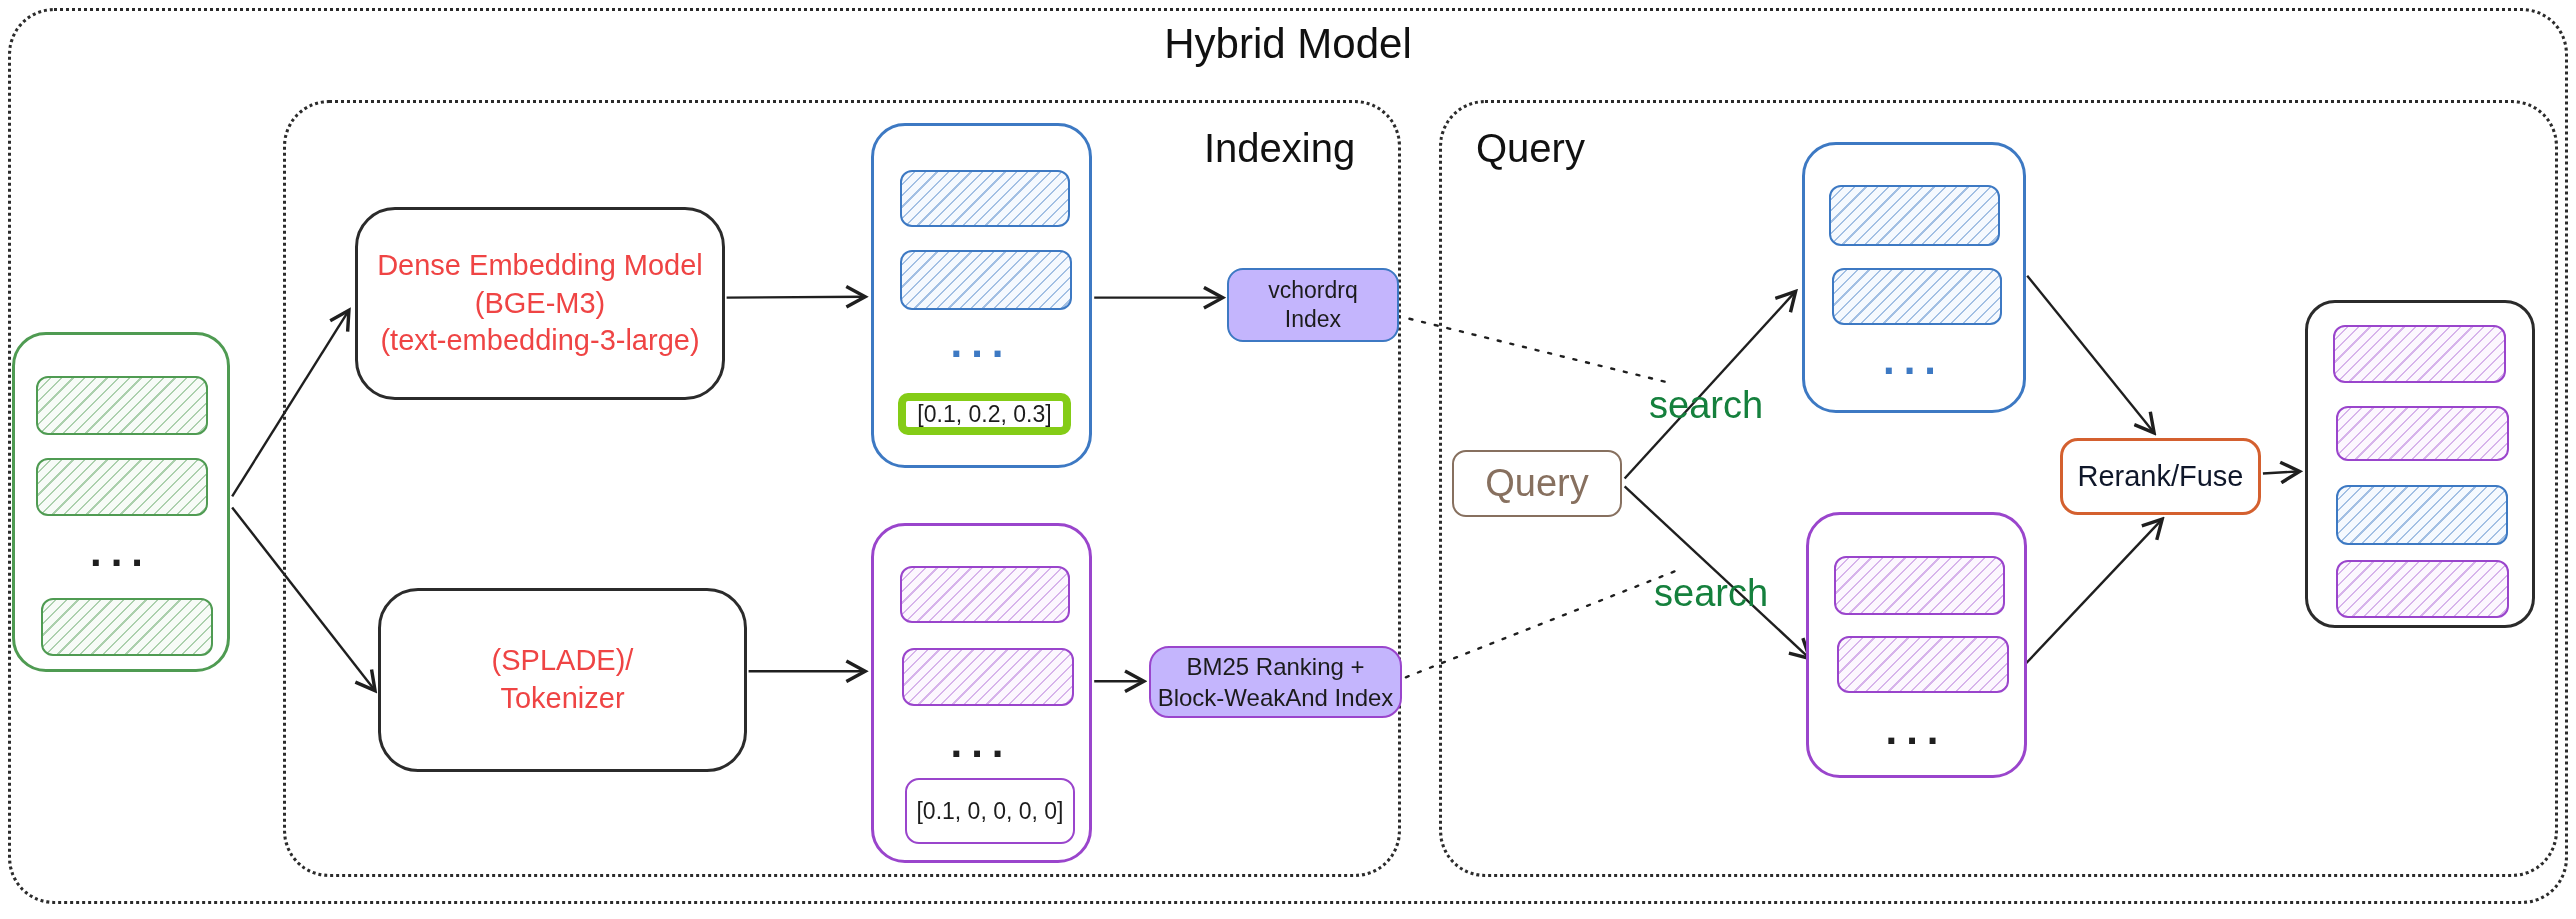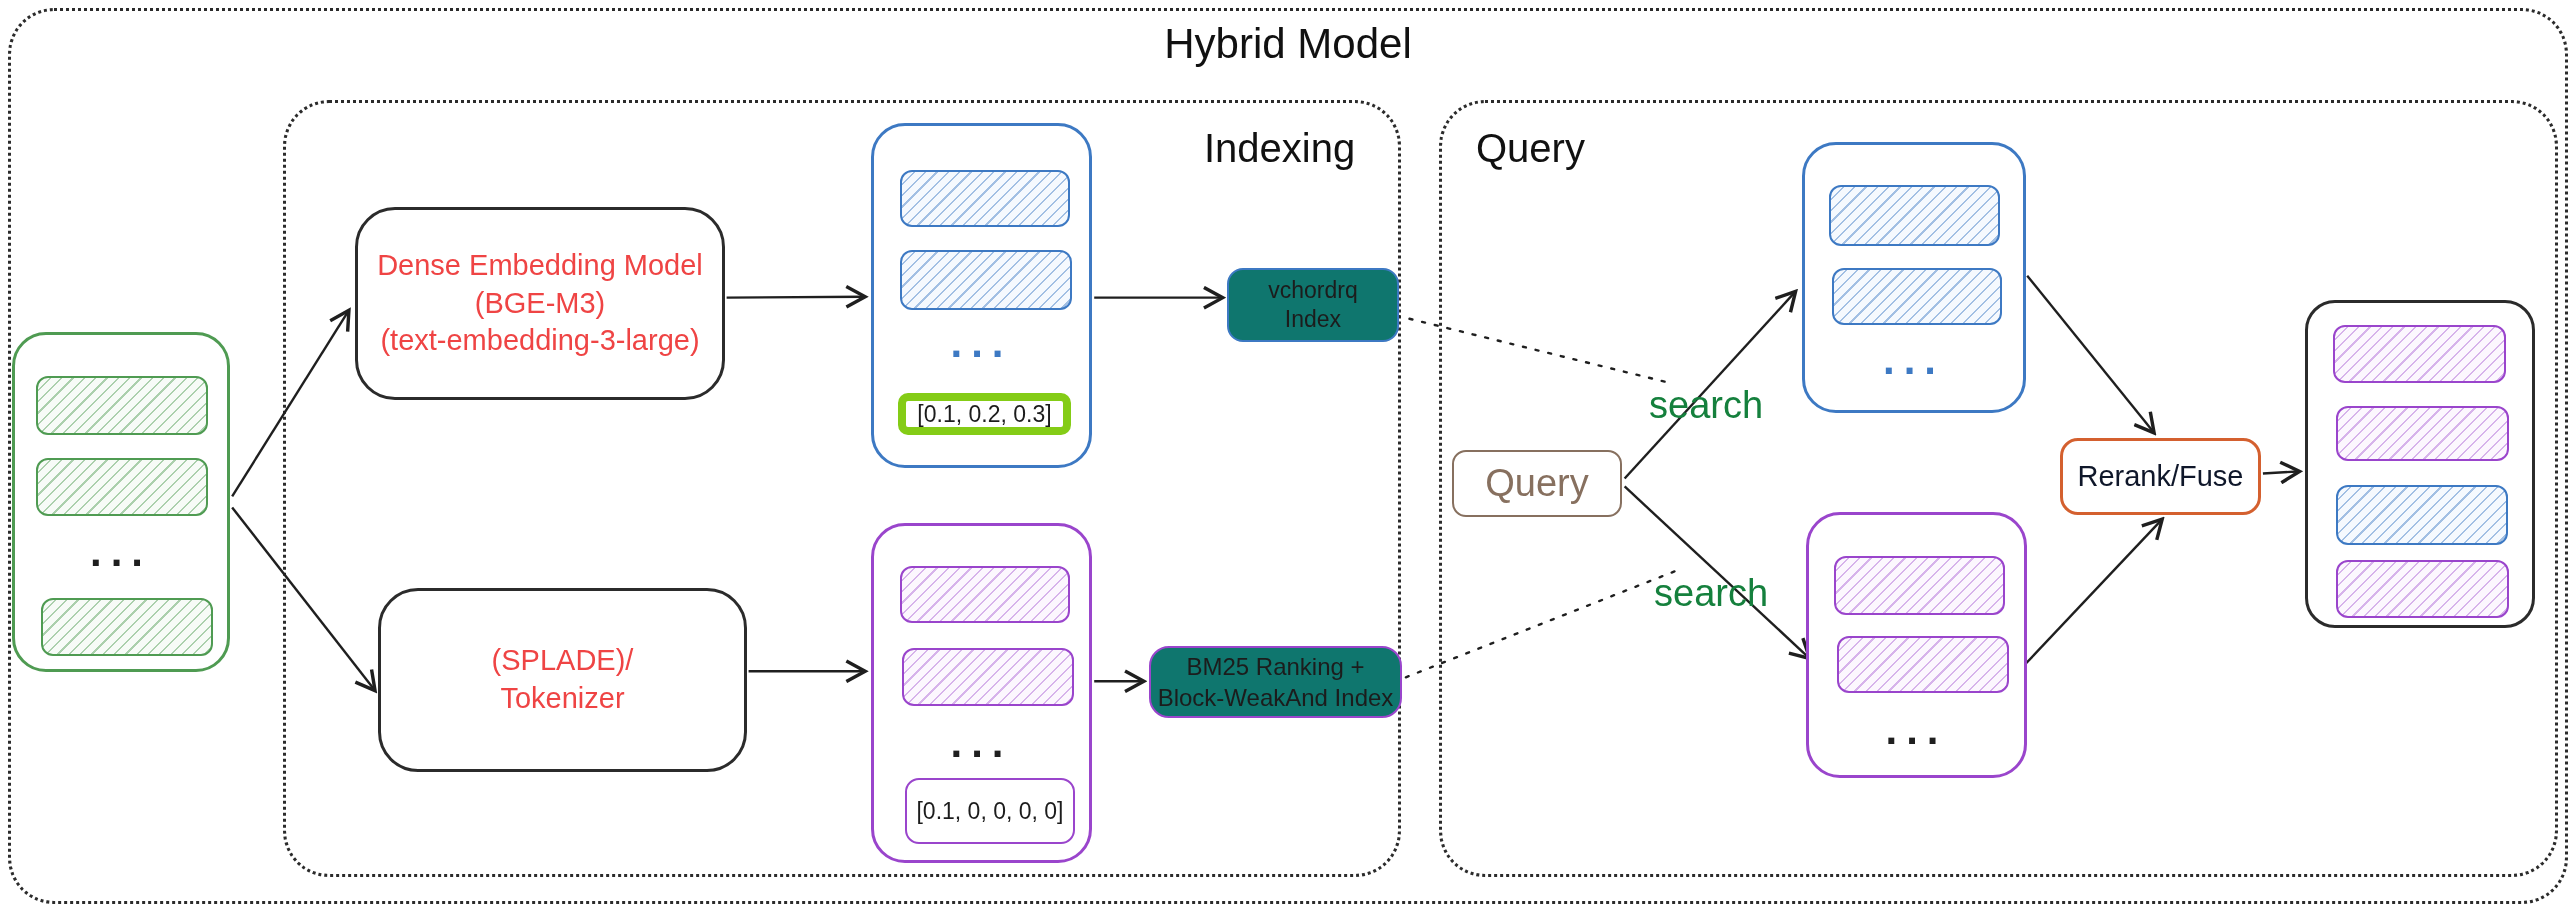--- a/index.html
+++ b/index.html
@@ -31,21 +31,21 @@
 
   .ellipsis { position: absolute; left: 0; right: 0; top: 195px; text-align: center;
               font-weight: 900; font-size: 42px; letter-spacing: 9px; line-height: 44px; height: 44px; }
   .e-black { color: #1f1f1f; }
   .e-blue  { color: #3d79c3; }
 
   .model-box { position: absolute; border: 3px solid #2b2b2b; border-radius: 40px; background: #fff;
                display: flex; flex-direction: column; justify-content: center; align-items: center;
                text-align: center; font-size: 29px; line-height: 1.3; color: #ef4444; }
 
-  .index-box { position: absolute; background: #0f766e; display: flex; flex-direction: column;
+  .index-box { position: absolute; background: #c4b5fd; display: flex; flex-direction: column;
                justify-content: center; align-items: center; text-align: center; color: #1c1c1c; }
   .index-blue   { border: 2.5px solid #3d79c3; border-radius: 16px; font-size: 23px; line-height: 1.25; }
   .index-purple { border: 2.5px solid #9a45cc; border-radius: 20px; font-size: 24px; line-height: 1.3; }
 
   .sample-box { position: absolute; background: #fff; display: flex; align-items: center;
                 justify-content: center; font-size: 23px; color: #1c1c1c; border-radius: 10px; }
   .sample-blue   { border: 8px solid #84cc16; }
   .sample-purple { border: 2px solid #9a45cc; border-radius: 14px; }
 
   .query-input { position: absolute; left: 1452px; top: 450px; width: 170px; height: 67px;

